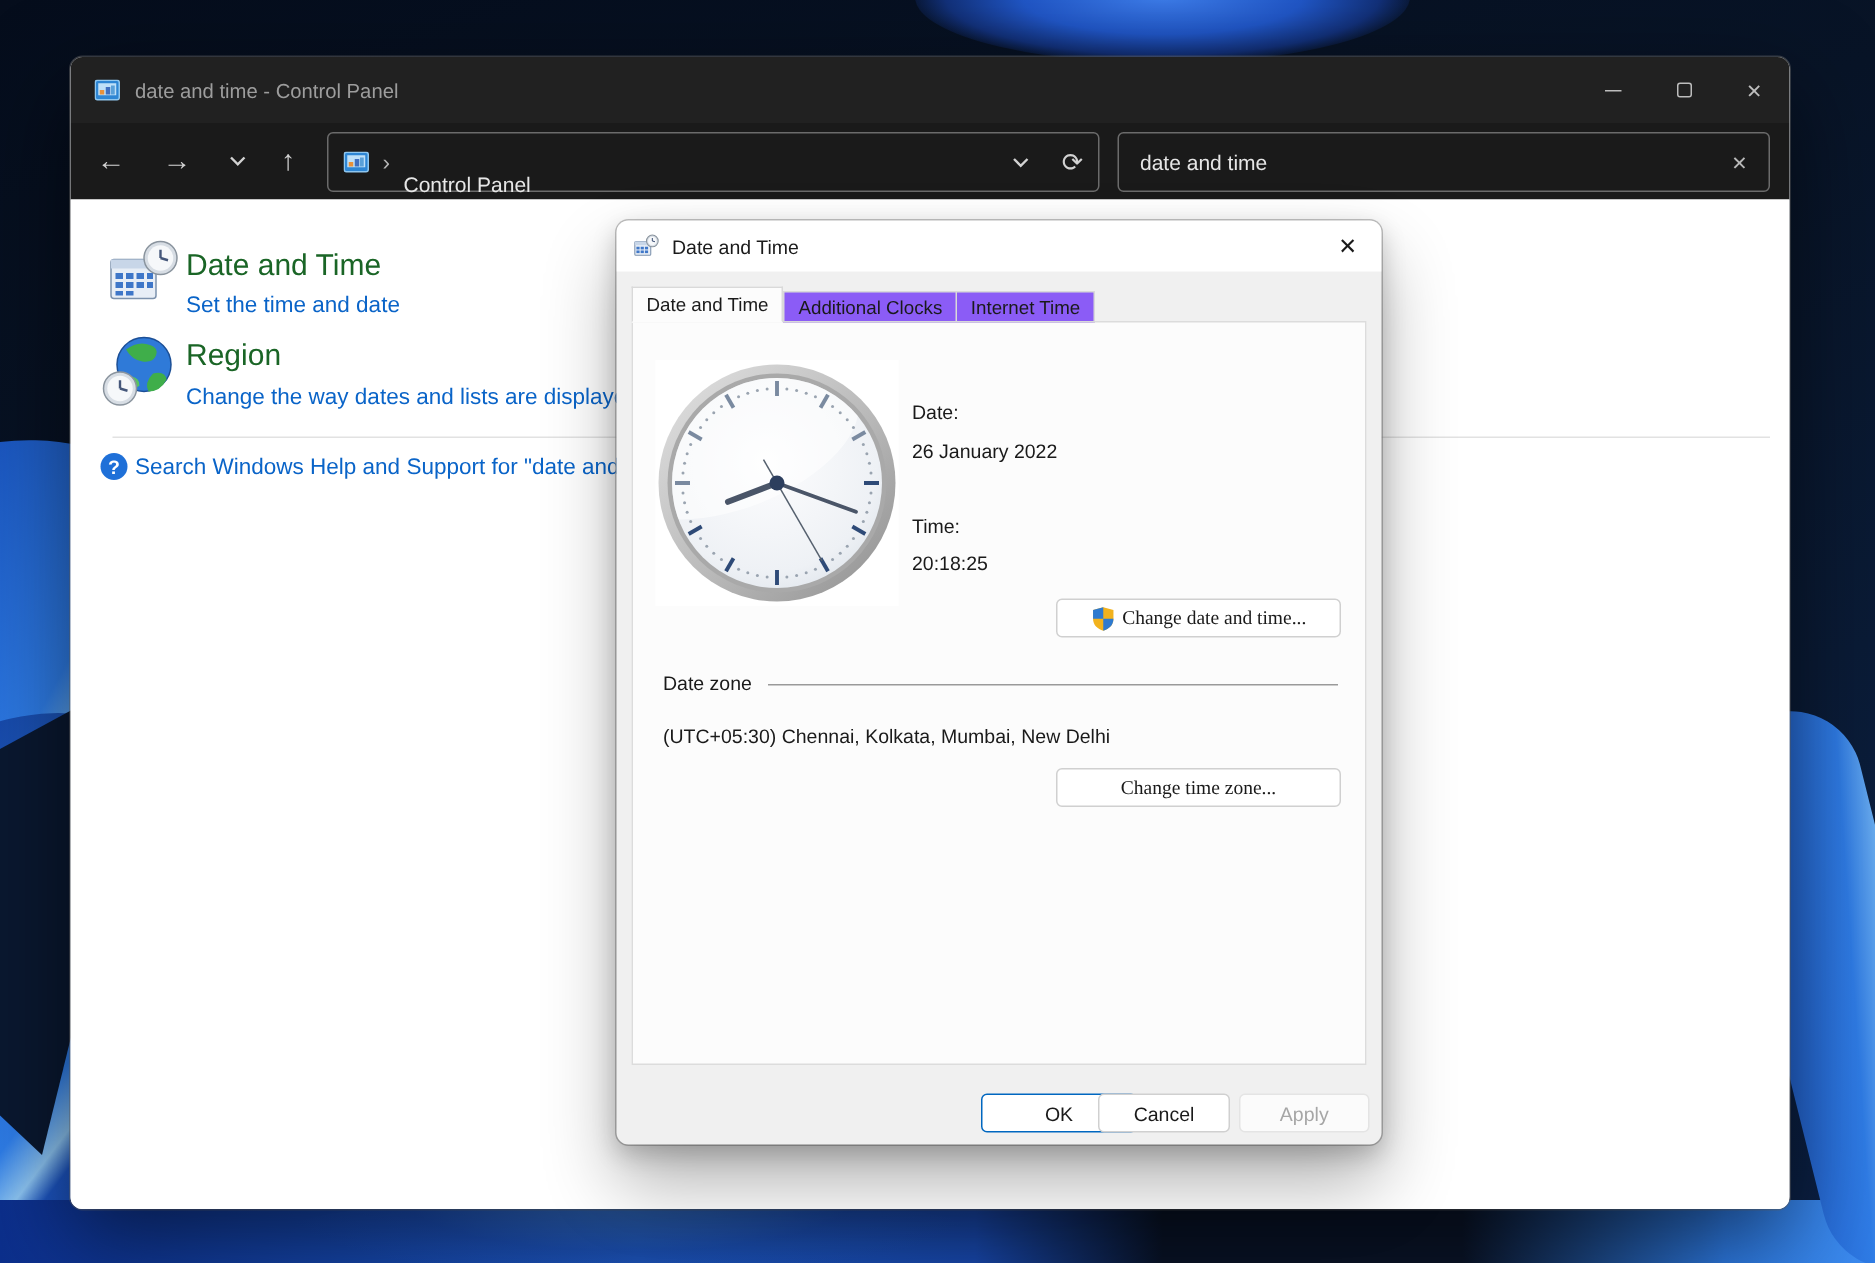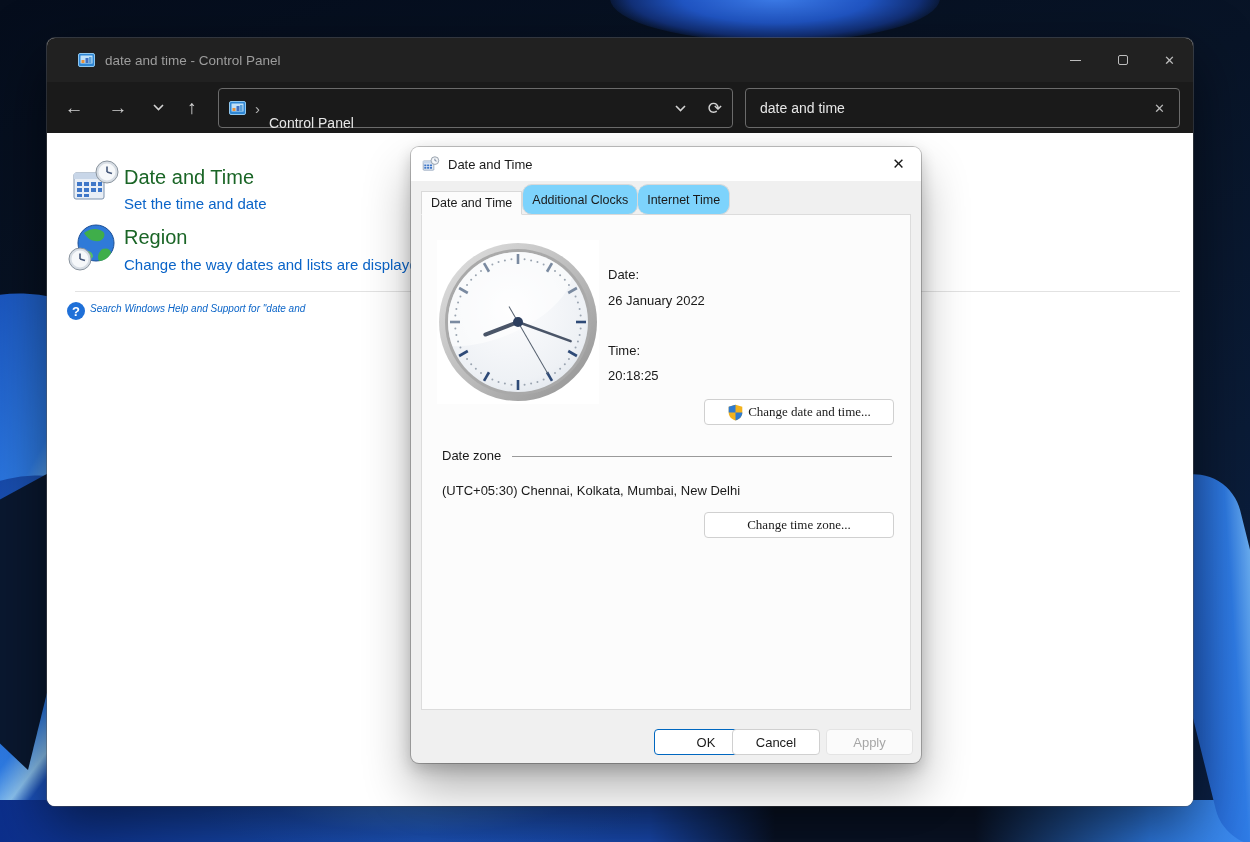--- a/index.html
+++ b/index.html
@@ -23,21 +23,21 @@
     background:linear-gradient(90deg,#0c2f8c 0%,#1d5ac8 34%,#1a4cb6 52%,#0a1428 62%,#0a1428 78%,#2e7be4 92%,#3d8cf0 100%); }
   .wp-bottom-hi { left:180px; top:796px; width:480px; height:60px; border-radius:50%;
     background:radial-gradient(ellipse at 50% 0%, rgba(90,160,240,.55) 0%, rgba(40,90,200,.2) 45%, transparent 70%); }
   .wp-ribbon-r { right:-26px; top:470px; width:96px; height:380px; transform:rotate(-14deg); border-radius:60px;
     background:linear-gradient(100deg,#1b52c2 0%,#2f7ce6 55%,#6fb0ee 70%,#16409e 100%); }
 
   
   .window { position:absolute; left:47px; top:38px; width:1146px; height:768px;
     border-radius:8px; overflow:hidden; background:#fff;
     box-shadow:0 22px 60px rgba(0,0,0,.55), 0 0 0 1px rgba(120,120,120,.45); }
-  .titlebar { height:44px; background:#212121; display:flex; align-items:center; padding-left:31px; }
+  .titlebar { height:44px; background:#212121; display:flex; align-items:center; padding-left:16px; }
   .titlebar .app-icon { width:17px; height:15px; margin-right:10px; }
   .title-text { color:#9d9d9d; font-size:13.5px; }
   .win-controls { margin-left:auto; display:flex; height:100%; }
   .win-btn { width:47px; height:100%; display:flex; align-items:center; justify-content:center; color:#bdbdbd; font-size:13px; }
   .min-glyph { width:11px; height:1px; background:#bdbdbd; }
   .max-glyph { width:10px; height:10px; border:1px solid #bdbdbd; border-radius:2px; }
 
   .toolbar { position:relative; height:51px; background:#1a1a1a; }
   .nav-ic { position:absolute; top:0; height:51px; display:flex; align-items:center; justify-content:center;
     color:#d2d2d2; font-size:19px; width:30px; }
@@ -54,34 +54,34 @@
   .search-text { color:#e6e6e6; font-size:14px; }
   .clear-ic { margin-left:auto; color:#b9b9b9; font-size:13px; }
 
   .content { position:relative; height:673px; background:#fff; }
   .cp-row-icon { position:absolute; }
   .cp-title { position:absolute; font-size:20px; color:#1a6526; }
   .cp-sub { position:absolute; font-size:15px; color:#0a64c8; white-space:nowrap; }
   .divider { position:absolute; left:28px; top:158px; width:1105px; height:1px; background:#e2e2e2; }
   .help-ic { position:absolute; left:20px; top:169px; width:18px; height:18px; border-radius:50%;
     background:#1f70d8; color:#fff; font-size:13px; font-weight:bold; display:flex; align-items:center; justify-content:center; }
-  .help-link { position:absolute; left:43px; top:170px; font-size:10px; color:#0a64c8; white-space:nowrap;font-style:italic; }
+  .help-link { position:absolute; left:43px; top:170px; font-size:15px; color:#0a64c8; white-space:nowrap; }
 
   
   .dialog { position:absolute; left:411px; top:147px; width:510px; height:616px;
     background:#f0f0f0; border-radius:8px; overflow:hidden;
     box-shadow:0 26px 48px rgba(0,0,0,.30), 0 6px 16px rgba(0,0,0,.20), 0 0 0 1px rgba(150,150,150,.55); }
   .dlg-titlebar { height:34px; background:#fff; display:flex; align-items:center; padding-left:11px; }
   .dlg-title { font-size:13px; color:#1a1a1a; margin-left:8px; }
   .dlg-close { margin-left:auto; width:45px; height:34px; display:flex; align-items:center; justify-content:center;
     color:#1a1a1a; font-size:15px; }
   .tabstrip { position:absolute; left:10px; top:44px; height:24px; display:flex; align-items:flex-end; z-index:2; }
   .tab { font-size:12.5px; color:#1a1a1a; border:1px solid #d9d9d9; padding:0 9px; display:flex; align-items:center; }
   .tab.active { background:#fcfcfc; height:24px; border-bottom:1px solid #fcfcfc; z-index:3; }
-  .tab.inactive { background:#7dd3fc; height:31px; border-left:none;border-radius:10px; }
+  .tab.inactive { background:#8b5cf6; height:21px; border-left:none; }
   .tab.inactive.first-inactive { border-left:1px solid #d9d9d9; }
   .tabpage { position:absolute; left:10px; top:67px; width:490px; height:496px;
     background:#fcfcfc; border:1px solid #dcdcdc; z-index:1; }
   .clock-square { position:absolute; left:15px; top:25px; width:162px; height:164px; background:#fff; }
   .fld { position:absolute; font-size:13px; color:#1a1a1a; }
   .dlg-btn { position:absolute; background:#fff; border:1px solid #d0d0d0; border-radius:4px;
     font-size:13px; color:#1a1a1a; display:flex; align-items:center; justify-content:center;
     font-family:Liberation Serif, serif; }
   .tz-line { position:absolute; left:90px; top:241px; width:380px; height:1px; background:#9a9a9a; }
   .dlg-footer-btn { position:absolute; top:582px; height:26px; background:#fff; border:1px solid #d0d0d0;

